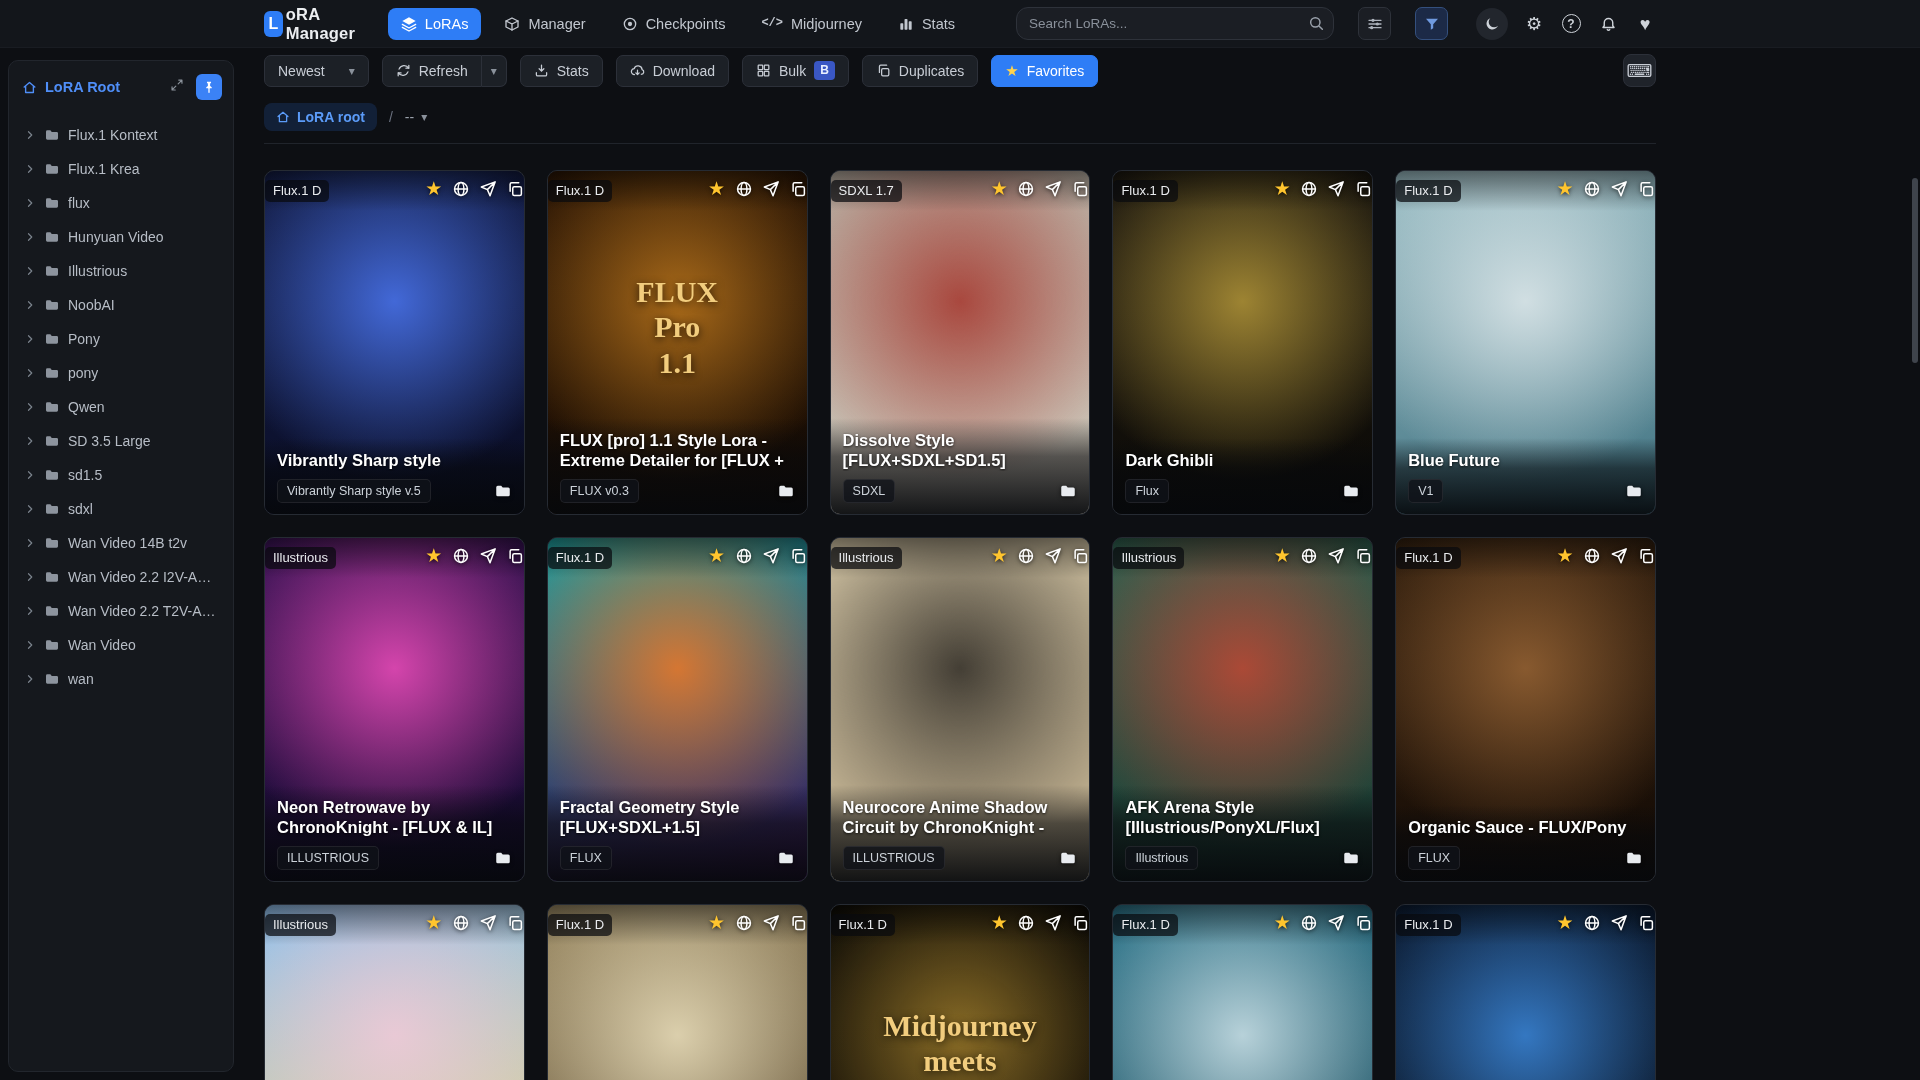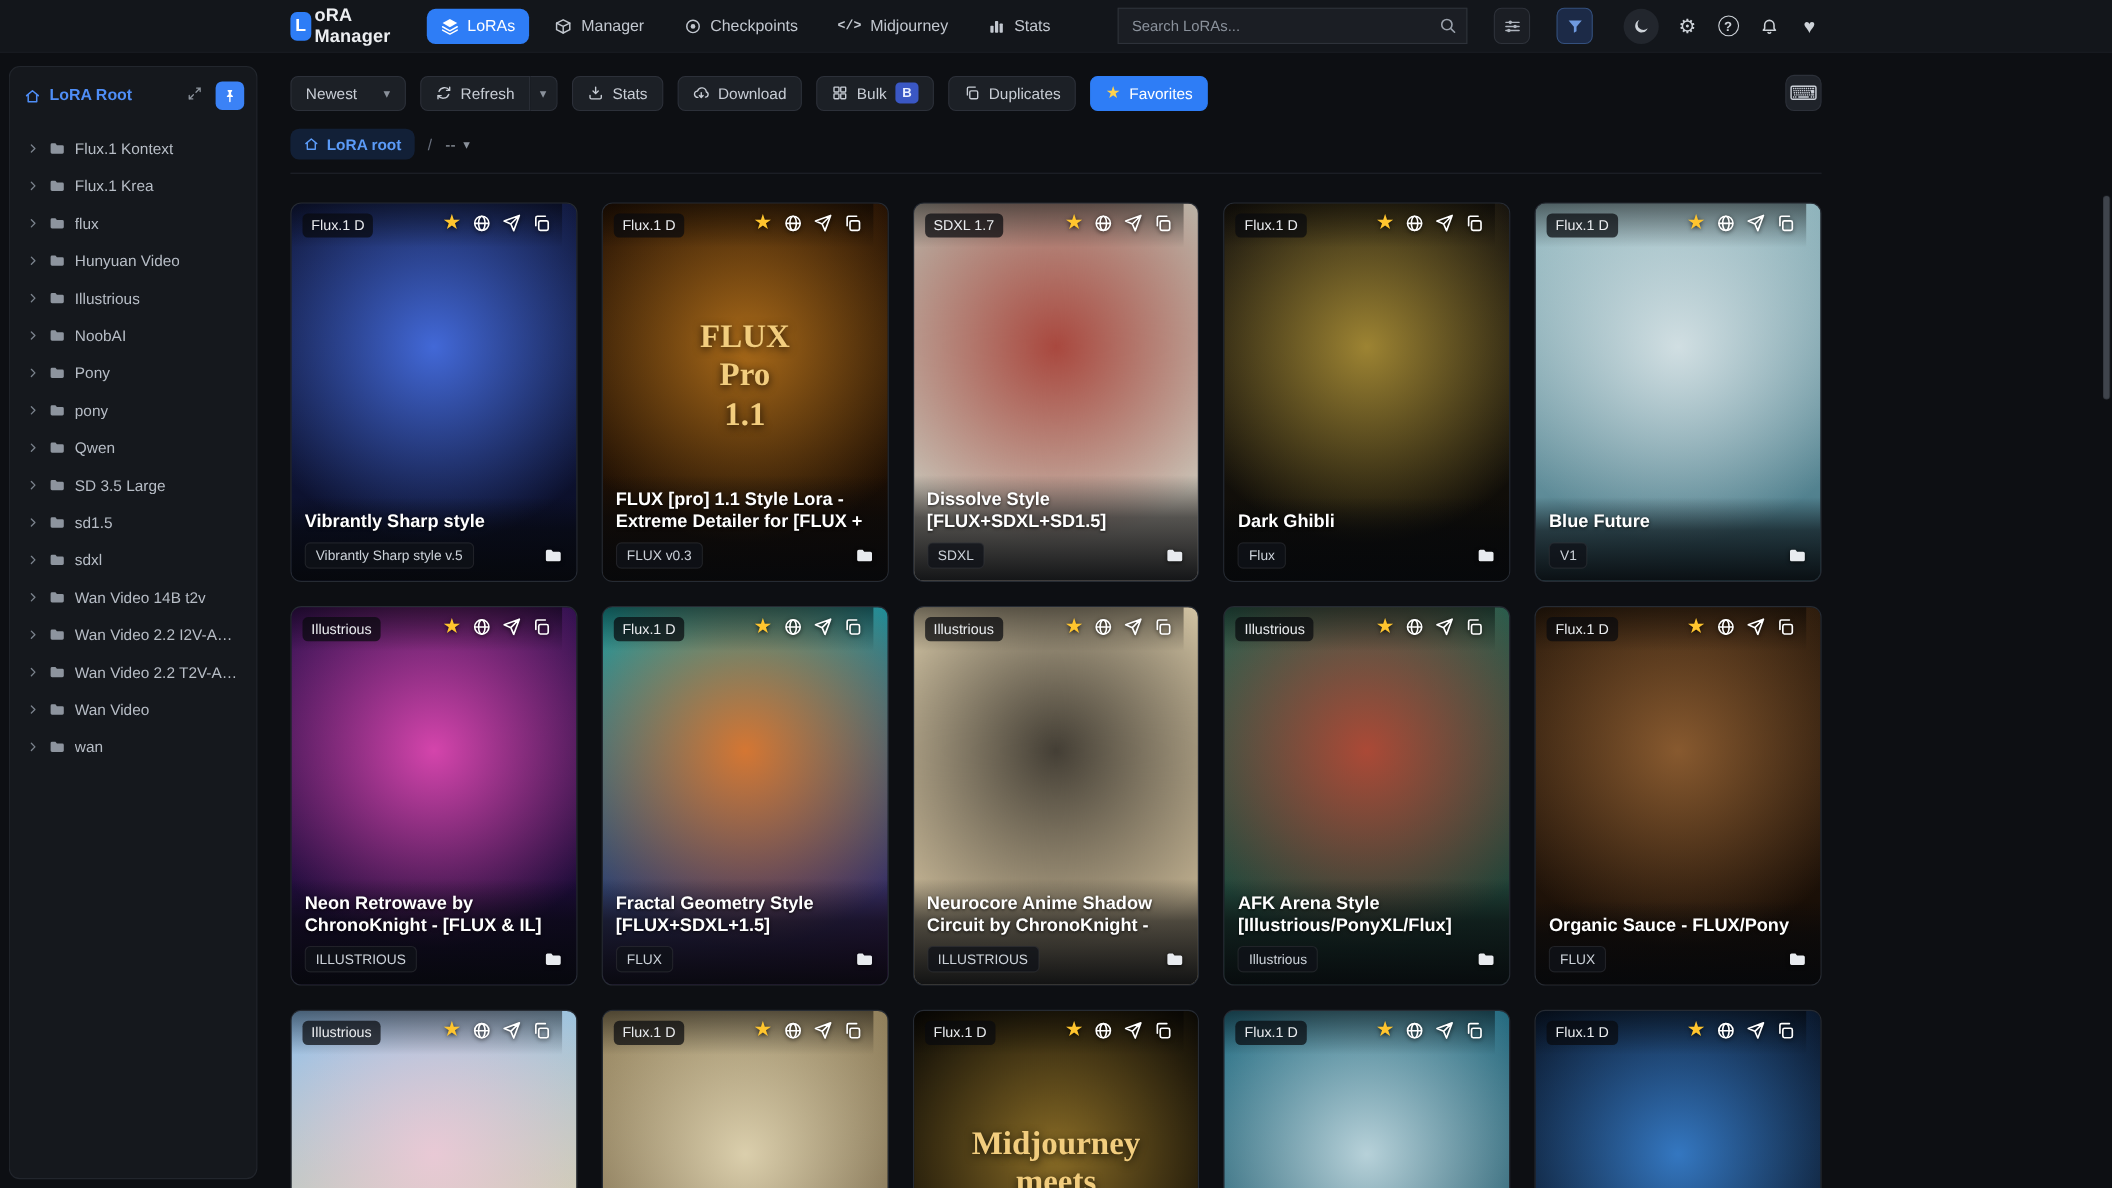--- a/index.html
+++ b/index.html
@@ -14,21 +14,21 @@
   .logo{display:flex;align-items:center;gap:3px;cursor:default}
   .logo-box{width:26px;height:26px;border-radius:6px;background:#2e7df6;color:#fff;font-weight:bold;font-size:16px;display:flex;align-items:center;justify-content:center}
   .logo-text{font-size:16.5px;font-weight:bold;color:#eceef1;letter-spacing:.2px}
   .nav-items{display:flex;align-items:center;gap:10px}
   .nav-item{display:flex;align-items:flex-start;gap:8px;padding:8px 13px;border-radius:8px;font-size:14.5px;color:#c2c7cf;cursor:pointer;white-space:nowrap}
   .nav-item.active{background:#2e7df6;color:#fff}
   .nav-item svg{width:16px;height:16px}
   .code-glyph{font-family:"Liberation Mono","DejaVu Sans Mono",monospace;font-size:12px;font-weight:bold}
   .nav-spacer{flex:1}
   .search-box{position:relative;width:318px;height:33px;flex:none}
-  .search-box input{width:100%;height:100%;background:#1b1e24;border:1px solid #2e323a;border-radius:0;color:#cfd4db;font-size:13.5px;padding:0 20px 0 12px;outline:none;font-family:inherit}
+  .search-box input{width:100%;height:100%;background:#1b1e24;border:1px solid #2e323a;border-radius:12px;color:#cfd4db;font-size:13.5px;padding:0 20px 0 12px;outline:none;font-family:inherit}
   .search-box input::placeholder{color:#8a919b}
   .search-icon{position:absolute;right:10px;top:8px;width:16px;height:16px;color:#9aa1ab}
   .sq-btn{width:33px;height:33px;border-radius:7px;background:#1b1e24;border:1px solid #2e323a;display:flex;align-items:center;justify-content:center;color:#aeb4bd;cursor:pointer;flex:none}
   .sq-btn svg{width:16px;height:16px}
   .sq-btn.filter-active{background:#1c2a47;border-color:#34507e;color:#6f9ae0}
   .nav-icons{display:flex;align-items:center;gap:15px;margin-left:4px}
   .round-btn{width:32px;height:32px;border-radius:50%;background:#22262d;display:flex;align-items:center;justify-content:center;color:#ced3d9;cursor:pointer;flex:none}
   .round-btn svg{width:16px;height:16px}
   .plain-icon{color:#ced3d9;cursor:pointer;display:flex;align-items:center;justify-content:center;width:22px;height:22px;font-size:18px;line-height:1}
   .plain-icon svg{width:17px;height:17px}
@@ -44,21 +44,21 @@
   .pin-btn{width:26px;height:26px;border-radius:6px;background:#3b82f6;color:#fff;display:flex;align-items:center;justify-content:center;cursor:pointer;flex:none}
   .pin-btn svg{width:14px;height:14px}
   .tree{padding:8px 8px}
   .tree-item{display:flex;align-items:center;gap:8px;height:34px;padding:0 7px;border-radius:6px;cursor:pointer;color:#b7bdc6;font-size:14px;white-space:nowrap}
   .tree-item .chev{width:12px;height:12px;color:#7a828c;flex:none}
   .tree-item .folder{width:16px;height:16px;color:#8d949e;flex:none}
   .tree-label{overflow:hidden;text-overflow:ellipsis}
 
   
   .page{width:1392px;margin:0 auto;padding-top:48px}
-  .toolbar{margin-top:20px;display:flex;align-items:center;gap:13px}
+  .toolbar{margin-top:6px;display:flex;align-items:center;gap:13px}
   .btn{height:32px;display:inline-flex;align-items:center;gap:8px;padding:0 13px;background:#1c2026;border:1px solid #2c3039;border-radius:7px;color:#c8cdd5;font-size:14px;cursor:pointer;font-family:inherit;white-space:nowrap}
   .btn svg{width:15px;height:15px;flex:none}
   .caret{color:#8a919b;font-size:12px;line-height:1}
   .btn.select .caret{margin-left:16px}
   .btn-group{display:inline-flex}
   .btn-group .btn.main{border-radius:7px 0 0 7px}
   .btn-group .btn.caret-seg{border-radius:0 7px 7px 0;border-left:none;padding:0 9px}
   .kbd-badge{background:#3a57c4;color:#eaf0ff;font-size:12px;font-weight:bold;border-radius:4px;padding:2px 6px;line-height:1.2}
   .btn.primary{background:#2e7df6;border-color:#2e7df6;color:#fff}
   .btn.primary .star-glyph{color:#ffd34d;font-size:15px;line-height:1}
@@ -68,21 +68,21 @@
   .crumb-pill{display:inline-flex;align-items:center;gap:7px;background:rgba(47,125,246,.16);color:#5b9bf8;border-radius:8px;padding:6px 12px;font-size:14px;font-weight:bold;cursor:pointer}
   .crumb-pill svg{width:14px;height:14px}
   .crumb-sep{color:#6b7280;font-size:14px}
   .crumb-current{display:flex;align-items:center;gap:7px;color:#9aa1ab;font-size:14px;cursor:pointer}
 
   
   .grid{margin-top:26px;display:grid;grid-template-columns:repeat(5,1fr);gap:22px}
   .card{position:relative;height:345px;border-radius:10px;overflow:hidden;background:#171a20;border:1px solid #262b33;cursor:pointer}
   .card-art{position:absolute;inset:0}
   .art-text{position:absolute;left:0;right:0;top:30%;text-align:center;font-family:"Liberation Serif","DejaVu Serif",serif;font-weight:bold;font-size:30px;line-height:1.18;color:#f2cd7e;white-space:pre-line;text-shadow:0 2px 8px rgba(0,0,0,.8)}
-  .card-top{position:absolute;top:0;left:0;right:13px;display:flex;justify-content:space-between;align-items:flex-start;padding:9px 10px;background:linear-gradient(180deg,rgba(0,0,0,.5),rgba(0,0,0,0))}
+  .card-top{position:absolute;top:0;left:0;right:0;display:flex;justify-content:space-between;align-items:flex-start;padding:9px 0;background:linear-gradient(180deg,rgba(0,0,0,.5),rgba(0,0,0,0))}
   .model-badge{background:rgba(8,10,14,.72);border-radius:5px;padding:4px 8px;font-size:13px;color:#e9ebee;line-height:1.1}
   .card-actions{display:flex;align-items:center;gap:9px}
   .card-actions .act{width:18px;height:18px;color:#fff;filter:drop-shadow(0 1px 2px rgba(0,0,0,.7));display:flex;align-items:center;justify-content:center}
   .card-actions .star{color:#ffc52e;font-size:19px;line-height:18px}
   .card-footer{position:absolute;left:0;right:0;bottom:0;padding:12px 12px 11px;background:linear-gradient(0deg,rgba(6,8,11,.93) 0%,rgba(6,8,11,.6) 60%,rgba(6,8,11,0) 100%)}
   .card-title{color:#fff;font-size:16.5px;font-weight:bold;line-height:1.25;text-shadow:0 1px 3px rgba(0,0,0,.8);display:-webkit-box;-webkit-line-clamp:2;-webkit-box-orient:vertical;overflow:hidden}
   .card-meta{display:flex;align-items:center;justify-content:space-between;margin-top:8px}
   .version-badge{background:rgba(16,18,24,.78);border:1px solid rgba(255,255,255,.08);border-radius:5px;padding:4px 9px;font-size:12.5px;color:#ccd2d9;max-width:200px;white-space:nowrap;overflow:hidden;text-overflow:ellipsis}
   .folder-act{width:18px;height:18px;color:#e8ebef;filter:drop-shadow(0 1px 2px rgba(0,0,0,.7))}
 

